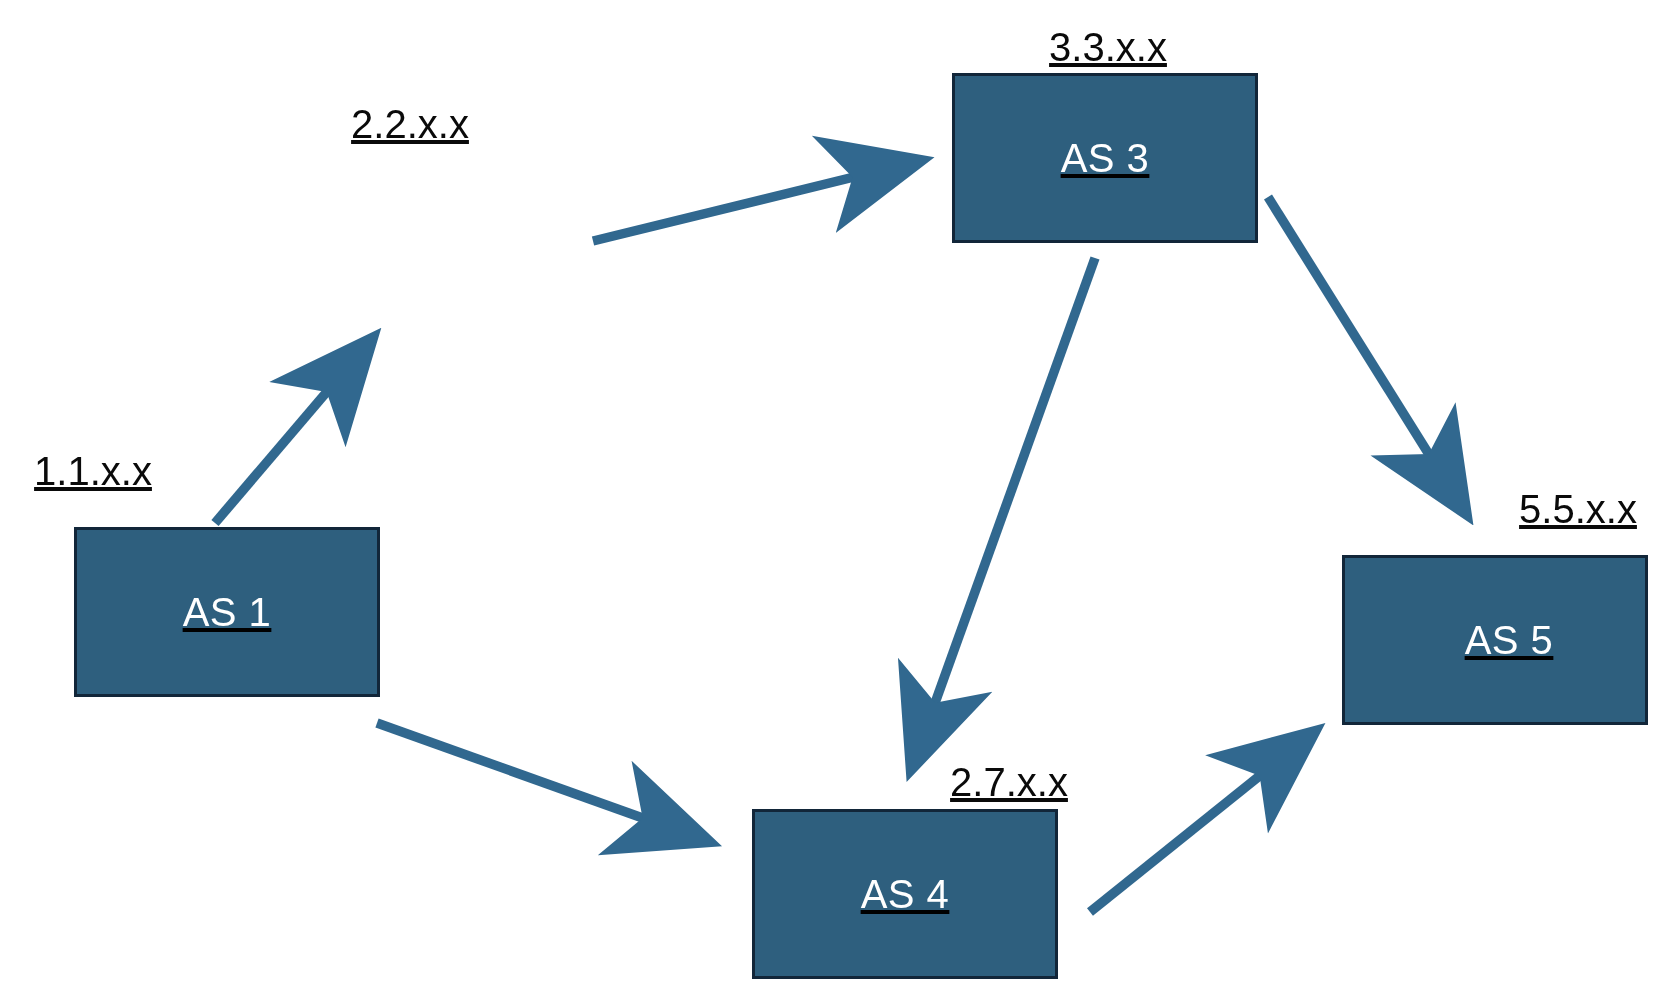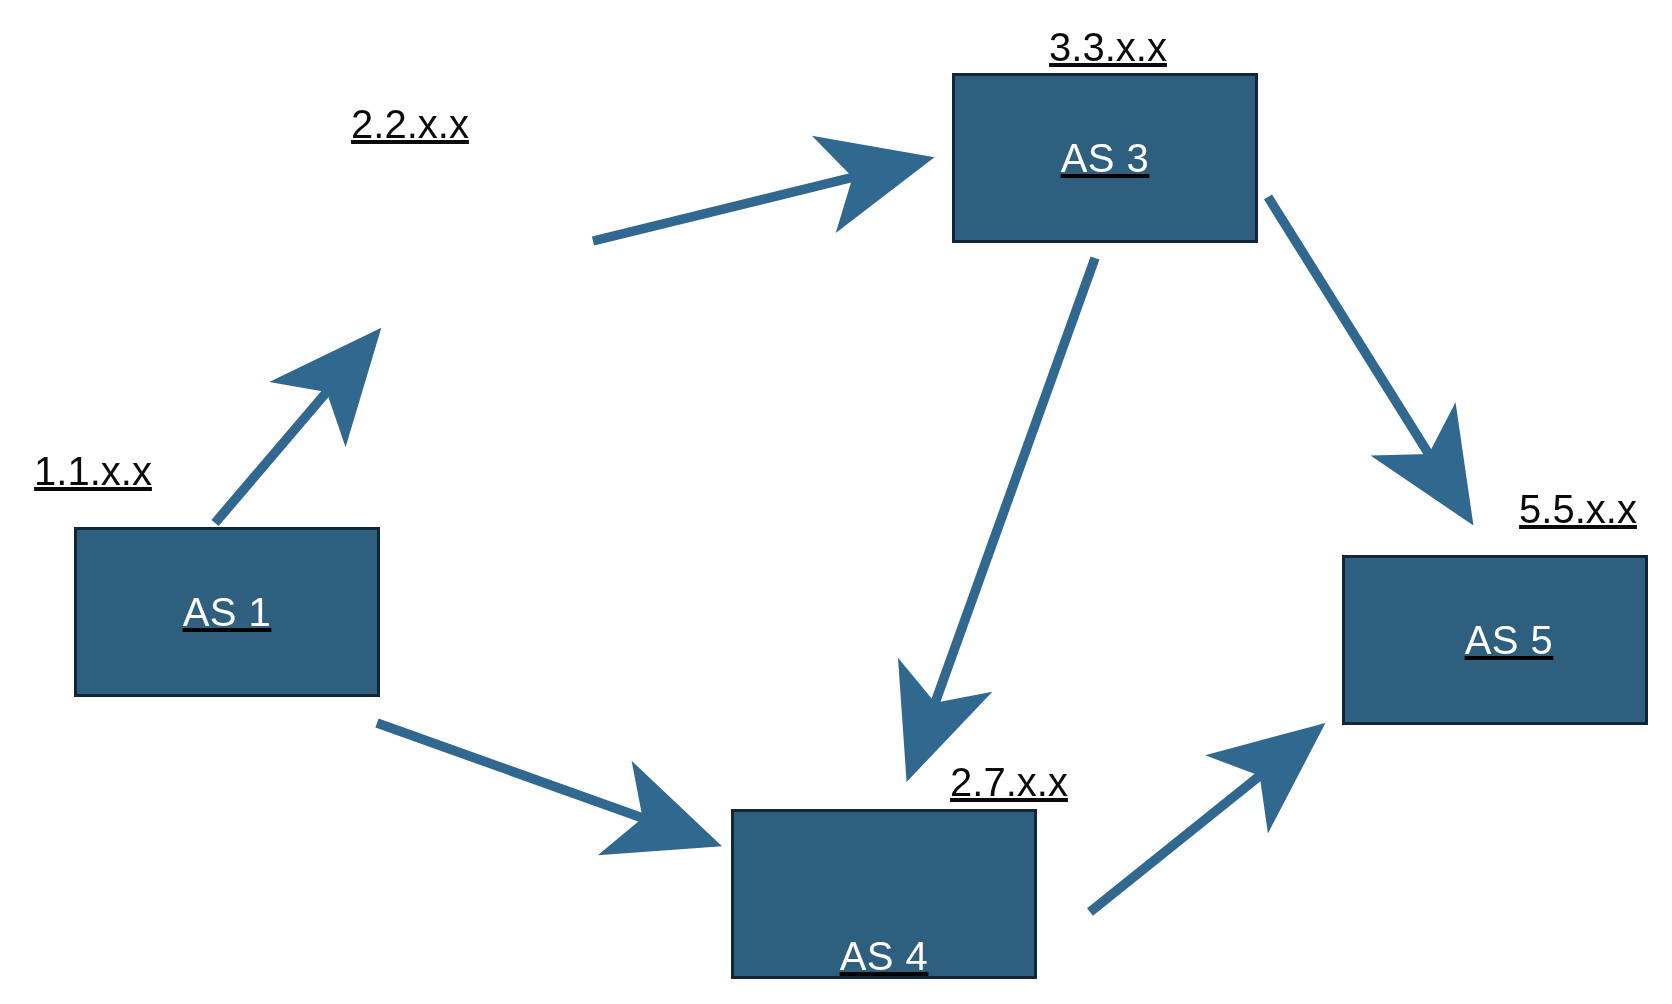--- a/index.html
+++ b/index.html
@@ -67,20 +67,20 @@
   <div class="net-label" style="left:1108px;top:24px;">3.3.x.x</div>
   <div class="net-label" style="left:1009px;top:759px;">2.7.x.x</div>
   <div class="net-label" style="left:1552px;top:486px;margin-left:26px;">5.5.x.x</div>
 
   <div class="as-node" style="left:36px;top:527px;margin-left:38px;">
     <span class="node-label">AS 1</span>
   </div>
   <div class="as-node" style="left:952px;top:73px;">
     <span class="node-label">AS 3</span>
   </div>
-  <div class="as-node" style="left:731px;top:809px;align-items:flex-end;">
+  <div class="as-node" style="left:752px;top:809px;">
     <span class="node-label">AS 4</span>
   </div>
   <div class="as-node" style="left:1342px;top:555px;padding-left:28px;">
     <span class="node-label">AS 5</span>
   </div>
 
 </div>
 
 </body></html>

